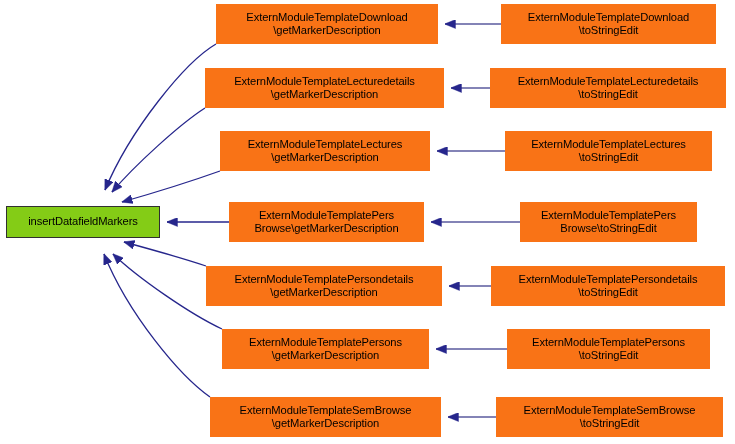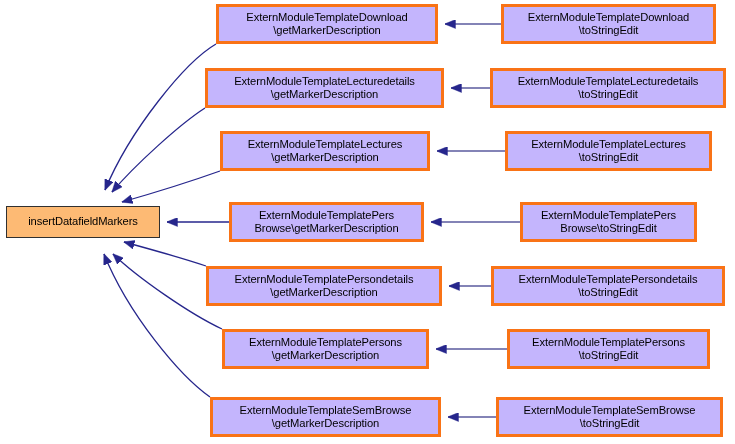--- a/index.html
+++ b/index.html
@@ -23,35 +23,35 @@
     left: 0;
     top: 0;
     width: 735px;
     height: 444px;
     pointer-events: none;
   }
   .node {
     position: absolute;
     box-sizing: border-box;
     border: 3px solid #f97316;
-    background: #c4b5fd;
+    background: #f97316;
     display: flex;
     align-items: center;
     justify-content: center;
     text-align: center;
     font-family: "Liberation Sans", sans-serif;
     font-size: 11.2px;
     line-height: 13.4px;
     color: #000000;
     letter-spacing: -0.1px;
     white-space: pre-line;
     z-index: 5;
   }
   .node.root {
-    background: #fdba74;
+    background: #84cc16;
     border: 1px solid #303030;
     align-items: center;
   }
   .node-label {
     display: block;
     width: 100%;
     white-space: pre-line;
   }
 </style>
 </head>

